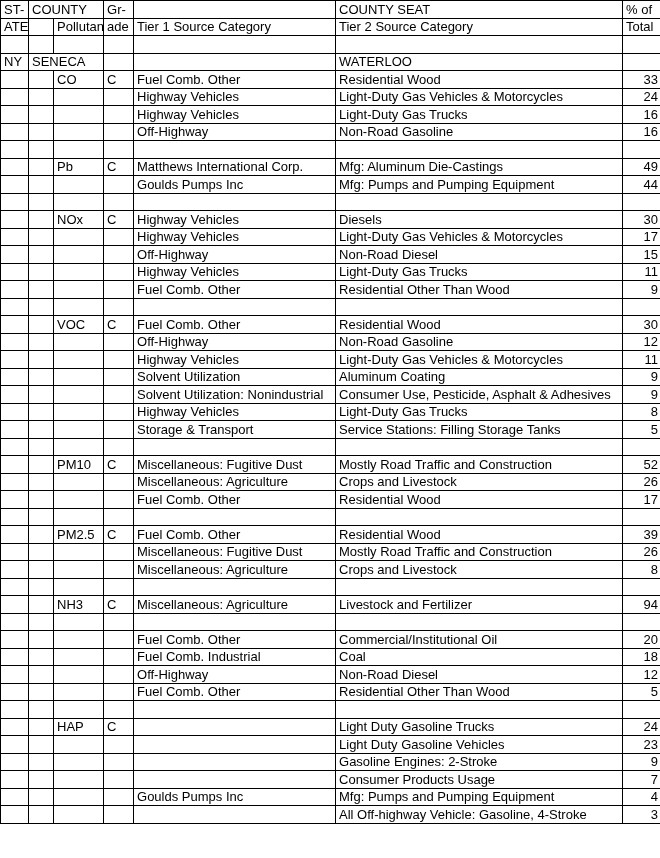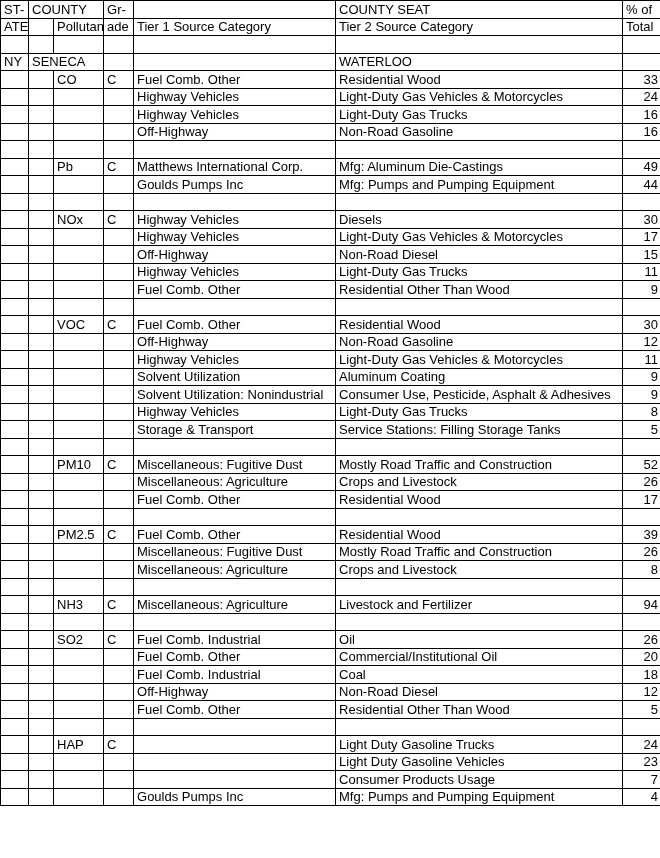--- a/index.html
+++ b/index.html
@@ -363,29 +363,20 @@
         <td></td>
         <td></td>
         <td></td>
         <td></td>
         <td></td>
         <td></td>
       </tr>
       <tr>
         <td></td>
         <td></td>
-        <td>SO2</td>
-        <td>C</td>
-        <td>Fuel Comb. Industrial</td>
-        <td>Oil</td>
-        <td class="num">26</td>
-      </tr>
-      <tr>
-        <td></td>
-        <td></td>
         <td></td>
         <td></td>
         <td>Fuel Comb. Other</td>
         <td>Commercial/Institutional Oil</td>
         <td class="num">20</td>
       </tr>
       <tr>
         <td></td>
         <td></td>
         <td></td>
@@ -438,26 +429,44 @@
         <td></td>
         <td>Light Duty Gasoline Vehicles</td>
         <td class="num">23</td>
       </tr>
       <tr>
         <td></td>
         <td></td>
         <td></td>
         <td></td>
         <td></td>
+        <td>Gasoline Engines: 2-Stroke</td>
+        <td class="num">9</td>
+      </tr>
+      <tr>
+        <td></td>
+        <td></td>
+        <td></td>
+        <td></td>
+        <td></td>
         <td>Consumer Products Usage</td>
         <td class="num">7</td>
       </tr>
       <tr>
         <td></td>
         <td></td>
         <td></td>
         <td></td>
         <td>Goulds Pumps Inc</td>
         <td>Mfg: Pumps and Pumping Equipment</td>
         <td class="num">4</td>
+      </tr>
+      <tr>
+        <td></td>
+        <td></td>
+        <td></td>
+        <td></td>
+        <td></td>
+        <td>All Off-highway Vehicle: Gasoline, 4-Stroke</td>
+        <td class="num">3</td>
       </tr>
     </tbody>
 </table>
 
 </body></html>

